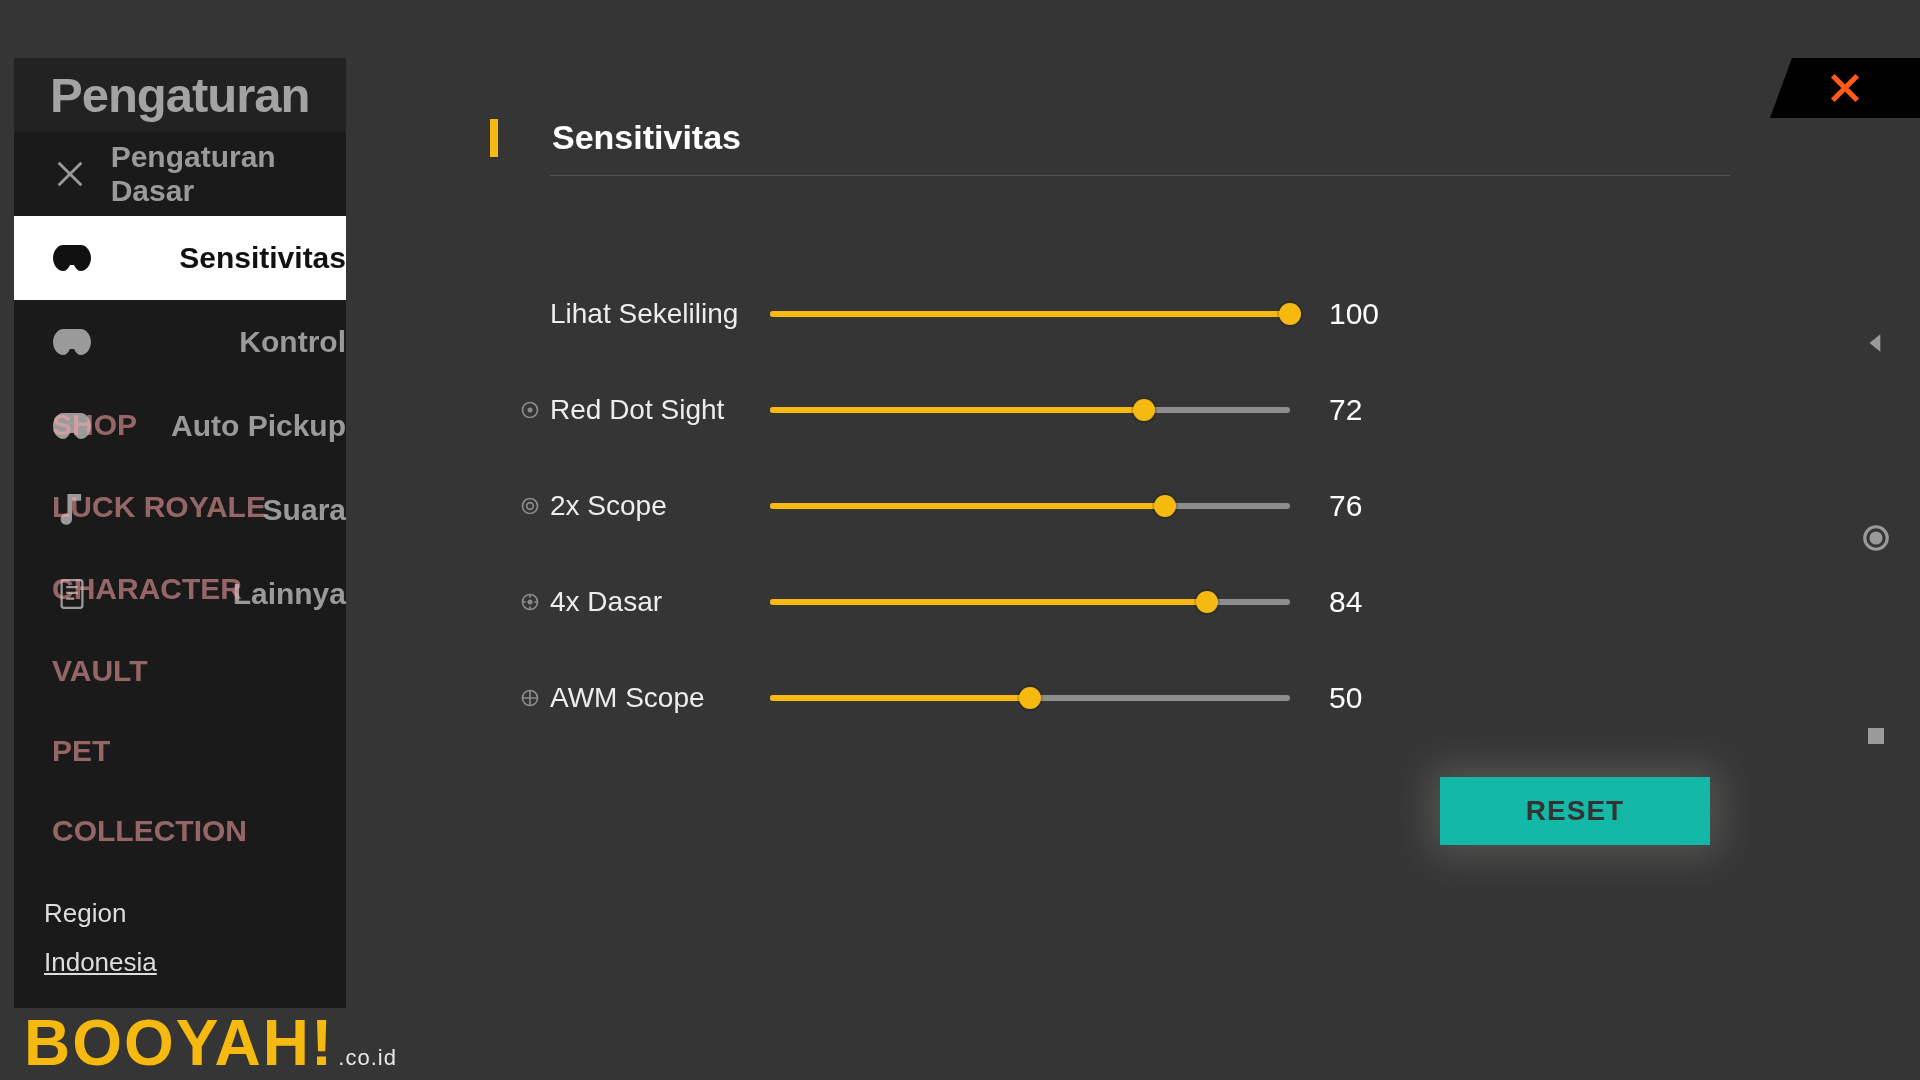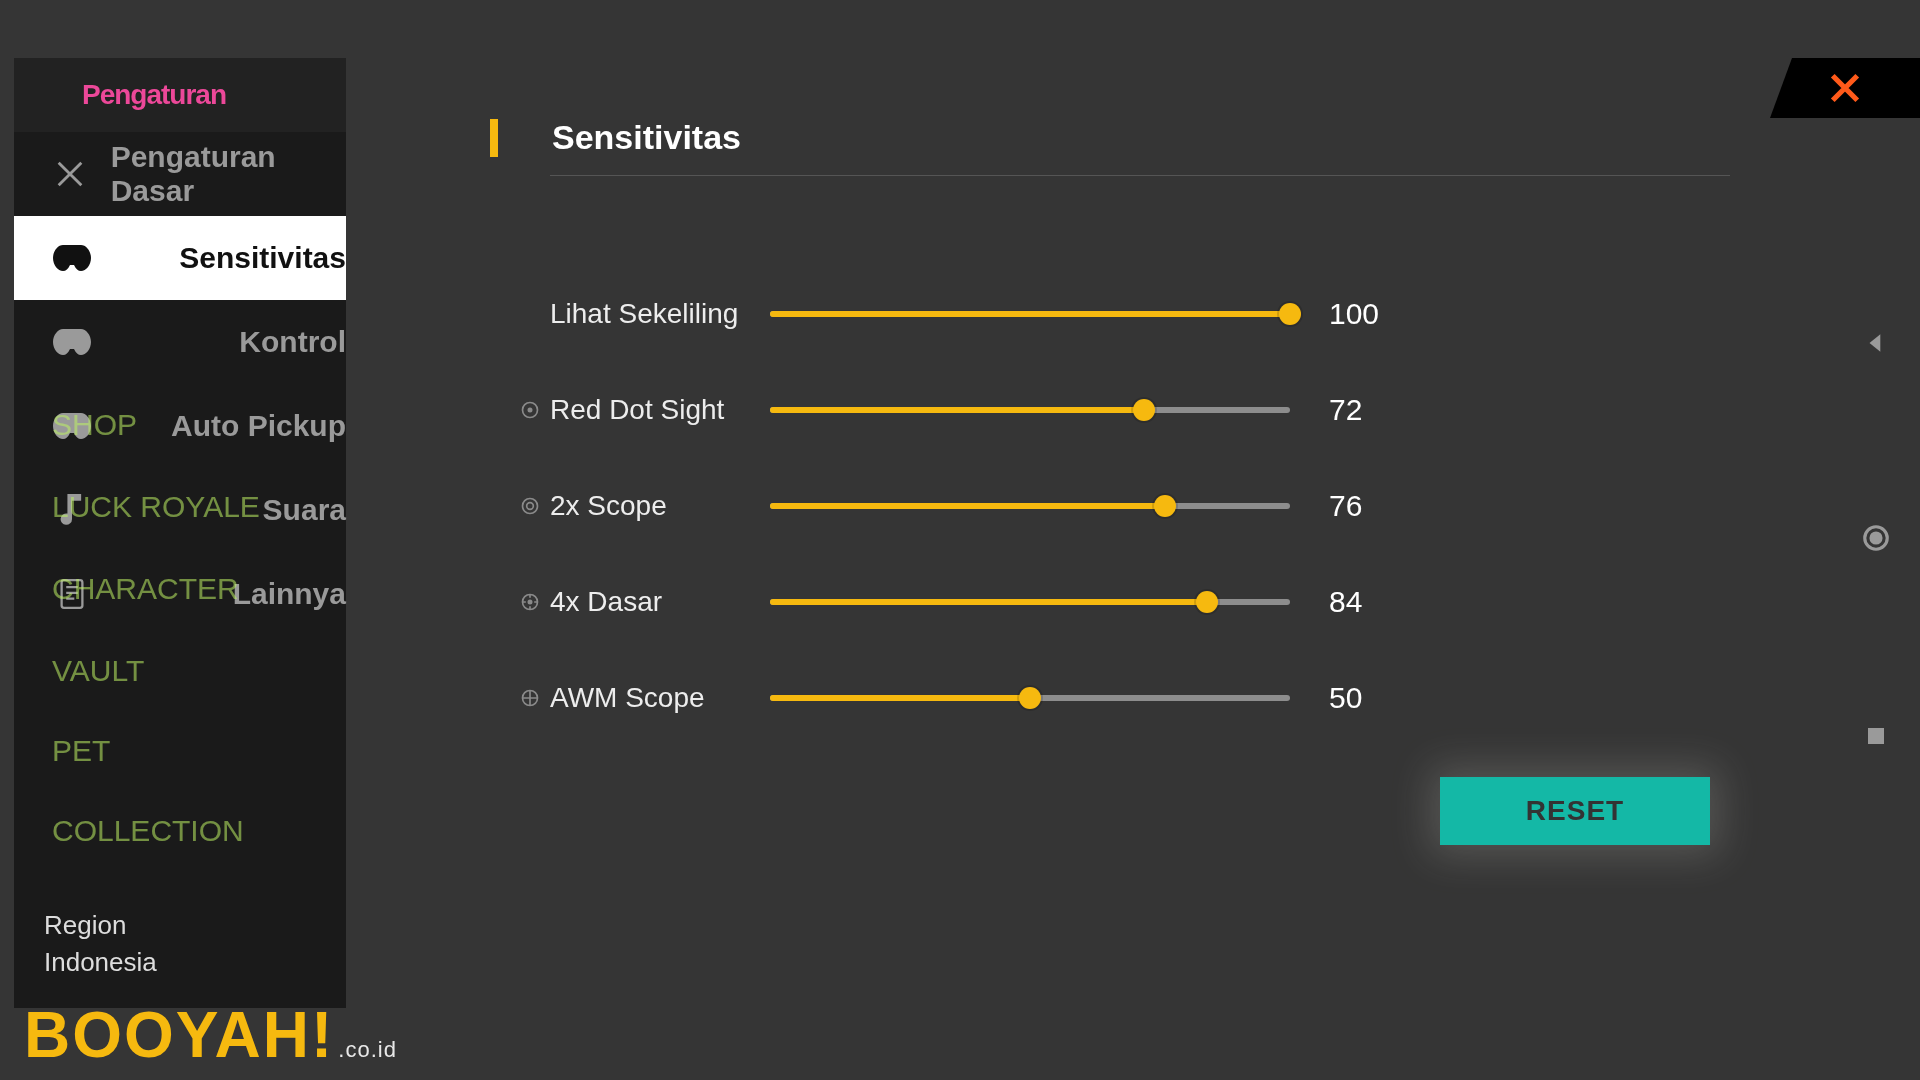--- a/index.html
+++ b/index.html
@@ -16,27 +16,27 @@
     position: absolute;
     left: 14px;
     top: 58px;
     width: 332px;
     height: 950px;
     background: #1a1a1a;
   }
   .sidebar-title {
     height: 74px;
     background: #222;
-    color: #ec4899;
-    font-size: 28px;
+    color: #a3a3a3;
+    font-size: 49px;
     font-weight: bold;
     letter-spacing: -1px;
     display: flex;
     align-items: center;
-    padding-left: 68px;
+    padding-left: 36px;
   }
   .side-item {
     height: 84px;
     display: flex;
     align-items: center;
     gap: 22px;
     padding-left: 38px;
     color: #9a9a9a;
     font-size: 30px;
     font-weight: bold;
@@ -46,38 +46,38 @@
   .side-item.active {
     background: #fff;
     color: #111;
   }
   .side-item .icon { width: 40px; display: flex; justify-content: center; }
   .side-item .icon svg { display: block; }
 
   .bg-ghost {
     position: absolute;
     left: 38px;
-    color: #bef264;
+    color: #fca5a5;
     font-size: 30px;
-    font-weight: normal;
+    font-weight: bold;
     display: flex;
     align-items: center;
     gap: 18px;
     opacity: 0.55;
     pointer-events: none;
   }
 
   .region-block {
     position: absolute;
     left: 30px;
     bottom: 30px;
     color: #ddd;
     font-size: 26px;
   }
-  .region-block .val { margin-top: 6px; }
+  .region-block .val { margin-top: 18px; text-decoration: underline; }
 
   
   .main {
     position: absolute;
     left: 380px;
     top: 58px;
     right: 40px;
     bottom: 30px;
   }
   .section-header {
@@ -200,21 +200,21 @@
     display: flex;
     align-items: center;
     justify-content: center;
     color: #9a9a9a;
   }
 
   
   .watermark {
     position: absolute;
     left: 24px;
-    bottom: 8px;
+    bottom: 0;
     display: flex;
     align-items: baseline;
     gap: 4px;
   }
   .wm-main {
     font-family: Impact, "Arial Black", sans-serif;
     font-size: 64px;
     letter-spacing: 2px;
     color: #f6b90f;
     font-weight: 900;

